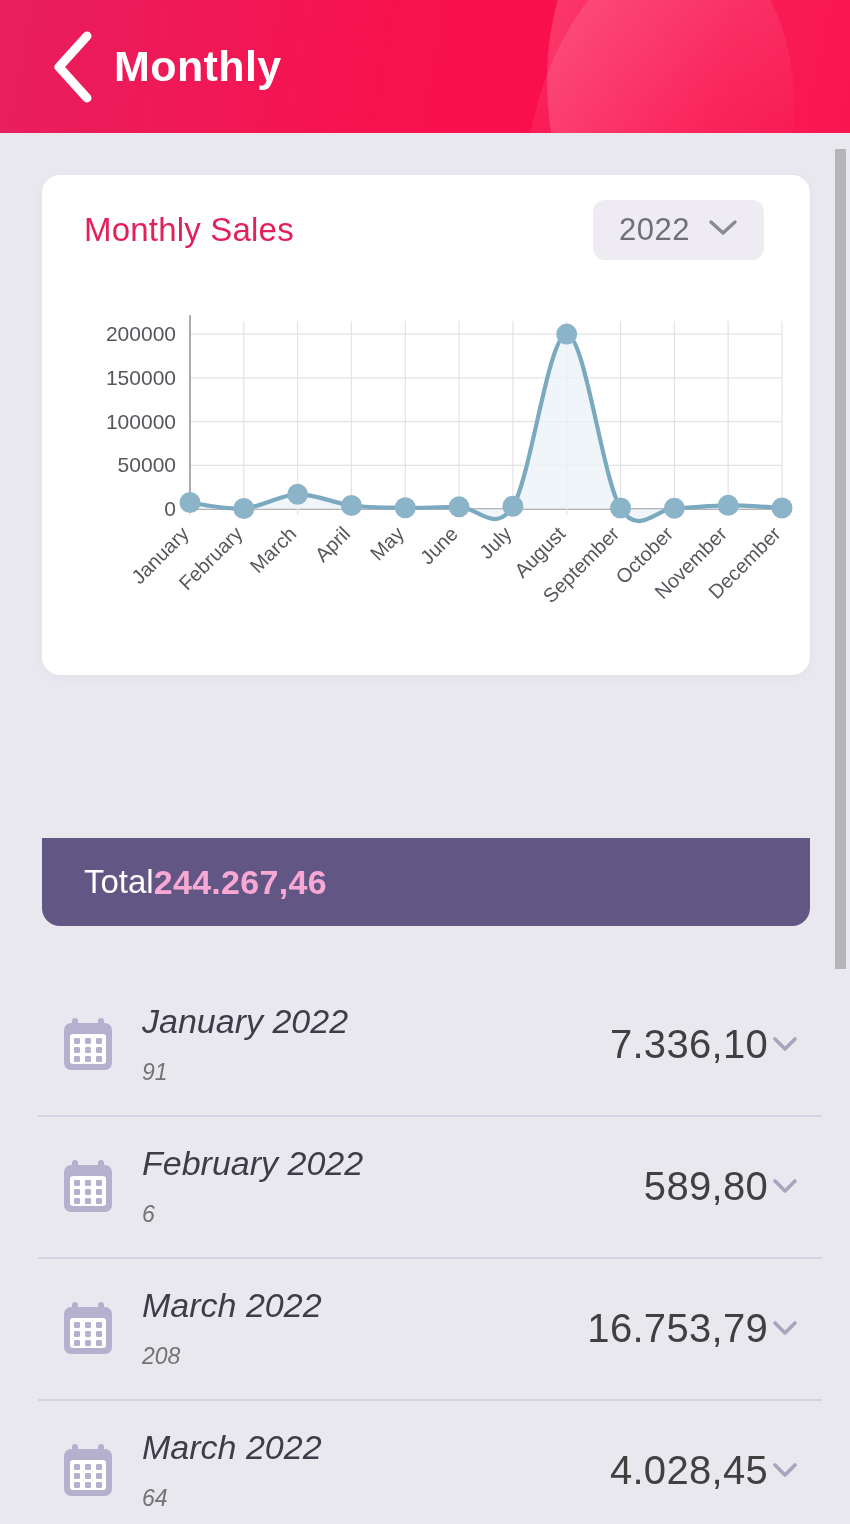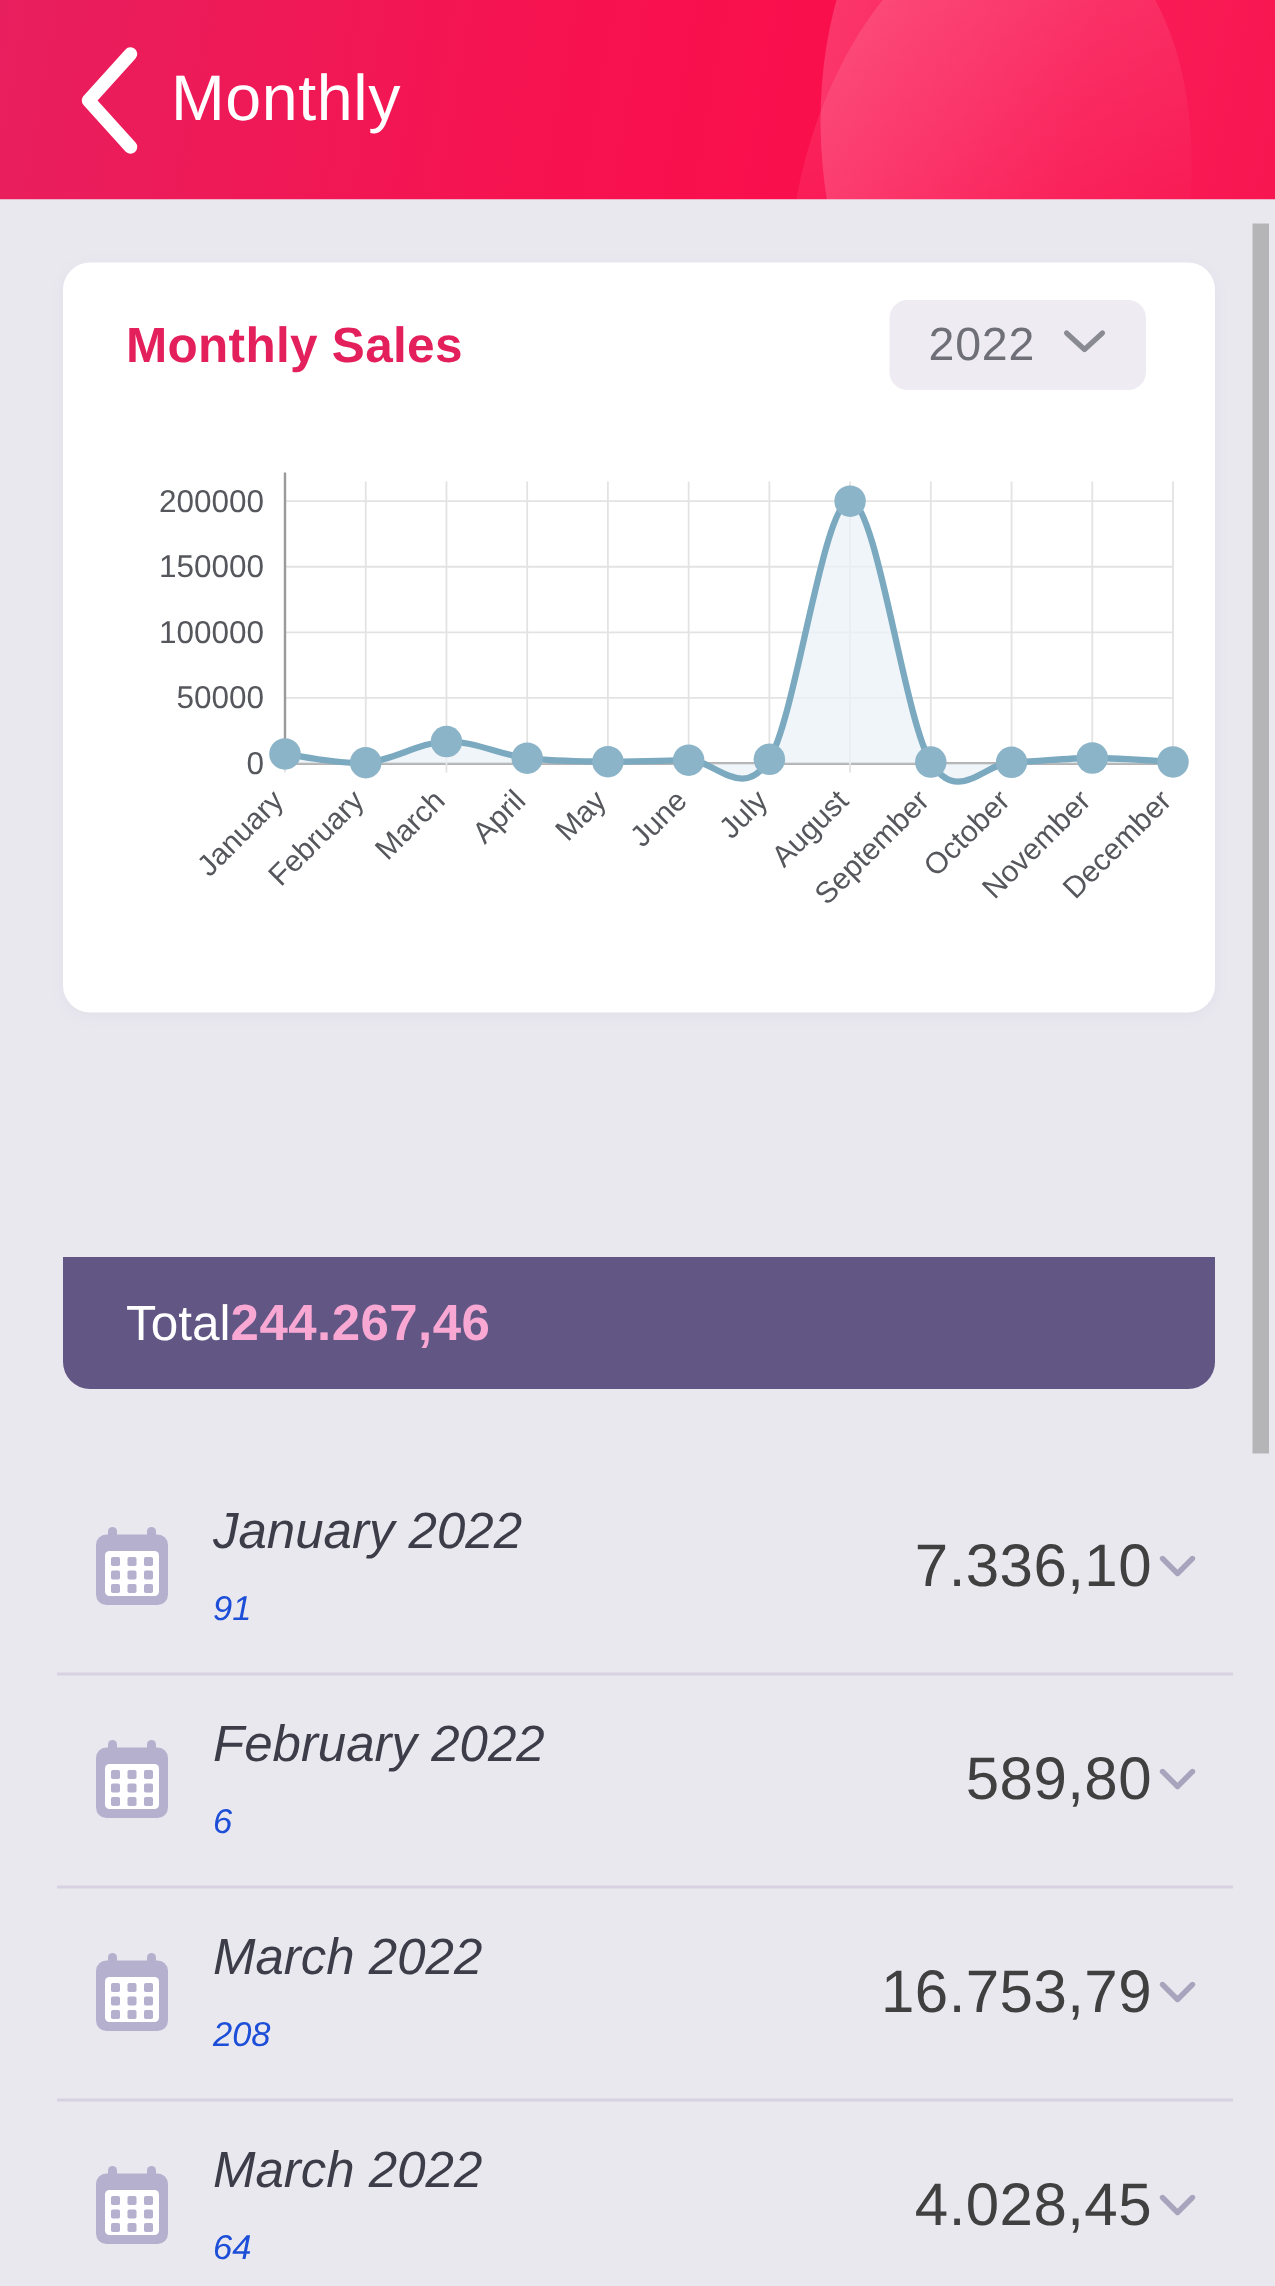--- a/index.html
+++ b/index.html
@@ -60,21 +60,21 @@
     cursor: pointer;
   }
   .back-btn svg { display: block; }
   .header-title {
     position: relative;
     z-index: 3;
     color: #ffffff;
     font-size: 43px;
     letter-spacing: 0.4px;
     margin-left: 6px;
-    font-weight: 400;
+    font-weight: 700;
   }
 
   
   .scroll-area {
     position: relative;
     width: 850px;
     height: 1391px;
     background: #eae8ef;
     overflow: hidden;
   }
@@ -93,21 +93,21 @@
   .card-head {
     height: 110px;
     display: flex;
     align-items: center;
     justify-content: space-between;
     padding: 0 46px 0 42px;
   }
   .card-title {
     color: #e31f5c;
     font-size: 33px;
-    font-weight: 700;
+    font-weight: 400;
     letter-spacing: 0.2px;
   }
   .year-select {
     display: flex;
     align-items: center;
     gap: 18px;
     background: #eeecf2;
     border-radius: 12px;
     padding: 12px 26px;
     cursor: pointer;
@@ -180,21 +180,21 @@
   }
   .cal-icon { width: 52px; height: 56px; flex: 0 0 auto; }
   .row-texts { margin-left: 28px; flex: 1 1 auto; font-style: italic; }
   .row-title {
     color: #3d3d4a;
     font-size: 34px;
     font-weight: 400;
     line-height: 1.15;
   }
   .row-count {
-    color: #1d4ed8;
+    color: #737373;
     font-size: 23px;
     margin-top: 18px;
   }
   .row-amount {
     color: #404040;
     font-size: 40px;
     letter-spacing: 0.3px;
     white-space: nowrap;
   }
   .row-chevron { width: 34px; height: 34px; flex: 0 0 auto; }

